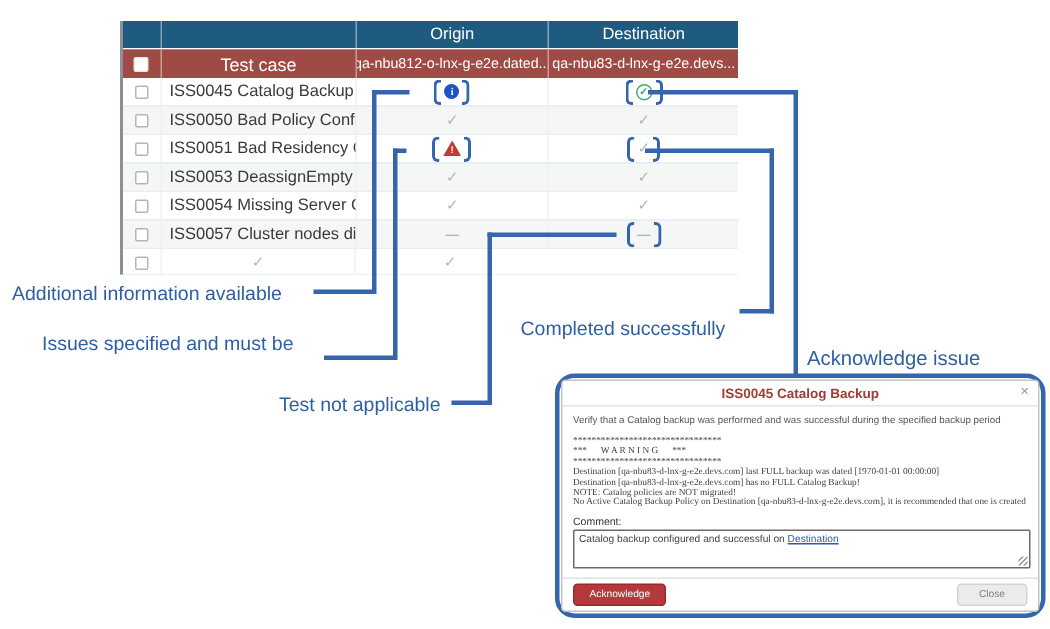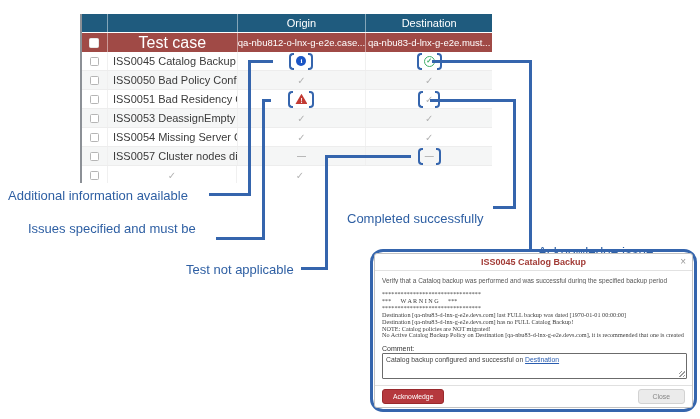--- a/index.html
+++ b/index.html
@@ -17,21 +17,21 @@
   .hrow1, .hrow2, .drow { display:flex; width:100%; }
   .hrow1 { height:19px; background:var(--header-blue); border-bottom:1px solid #fff; }
   .hrow2 { height:19px; background:var(--header-red); }
   .drow  { height:19px; border-bottom:1px solid #ededed; background:#fff; }
   #rows .drow:nth-child(even) { background:#f5f6f6; }
   .c { display:flex; align-items:center; justify-content:center; overflow:hidden; }
   .c1 { width:26px; }  .c2 { width:130px; }  .c3 { width:129px; }  .c4 { width:126px; }
   .hrow1 .c, .hrow2 .c { border-right:1px solid rgba(255,255,255,.45); }
   .hrow1 .c4, .hrow2 .c4 { border-right:none; }
   .hrow1 .c { color:#fff; font-size:11px; }
-  .hrow2 .c { color:#fff; font-size:16px; }
+  .hrow2 .c { color:#fff; font-size:12px; }
   .hrow2 .host { font-size:9.5px; white-space:nowrap; }
   .drow .c2 { justify-content:flex-start; padding-left:5px; font-size:11px; color:#3a3a3a; white-space:nowrap; }
   .drow .c2, .drow .c3, .drow .c1 { border-right:1px solid #f0f0f0; }
 
   .cb { width:9px; height:9px; border:1.3px solid #b5b5b5; border-radius:1.5px; background:#fff; display:inline-block; }
   .cb-red { width:10px; height:10px; border:1px solid #e8e8e8; border-radius:1.5px; background:#fff; display:inline-block; }
 
   
   .icwrap { display:inline-flex; align-items:center; gap:2px; }
   .br { width:5px; height:17px; border:2px solid var(--line-blue); display:inline-block; }
@@ -88,22 +88,22 @@
       <div class="c c1"></div>
       <div class="c c2"></div>
       <div class="c c3">Origin</div>
       <div class="c c4">Destination</div>
     </div>
     <div class="hrow2">
       <div class="c c1">
           <span class="cb-red"></span>
         </div>
       <div class="c c2">Test case</div>
-      <div class="c c3 host">qa-nbu812-o-lnx-g-e2e.case...</div>
-      <div class="c c4 host">qa-nbu83-d-lnx-g-e2e.must...</div>
+      <div class="c c3 host">qa-nbu812-o-lnx-g-e2e.dated...</div>
+      <div class="c c4 host">qa-nbu83-d-lnx-g-e2e.devs...</div>
     </div>
     <div id="rows">
     <div class="drow">
       <div class="c c1">
             <span class="cb"></span>
           </div>
       <div class="c c2">ISS0045 Catalog Backup</div>
       <div class="c c3">
             <span class="icwrap">
               <span class="br br-l"></span>
@@ -242,21 +242,21 @@
   <div class="ln" style="left:493px; top:206px; width:23px; border-top-width:3px;"></div>
 
   <div class="ln" style="left:432px; top:60px; width:100px; height:191px; border-top-width:3px; border-right-width:3px;"></div>
 
   <div class="ann" style="left:8px; top:188px;">Additional information available</div>
   <div class="ann" style="left:28px; top:221px; line-height:16.5px;">
     <div>Issues specified and must be</div>
   </div>
   <div class="ann" style="left:186px; top:262px;">Test not applicable</div>
   <div class="ann" style="left:347px; top:211px;">Completed successfully</div>
-  <div class="ann" style="left:538px; top:244px; font-size:13.5px;">Acknowledge issue</div>
+  <div class="ann" style="left:538px; top:231px; font-size:13.5px;">Acknowledge issue</div>
 
   <div class="big-bracket"></div>
 
   <div class="dialog">
     <div class="dlg-titlebar">
       <span class="dlg-title">ISS0045 Catalog Backup</span>
       <span class="dlg-close">×</span>
     </div>
     <div class="dlg-body">
       <div class="dlg-desc">Verify that a Catalog backup was performed and was successful during the specified backup period</div>

